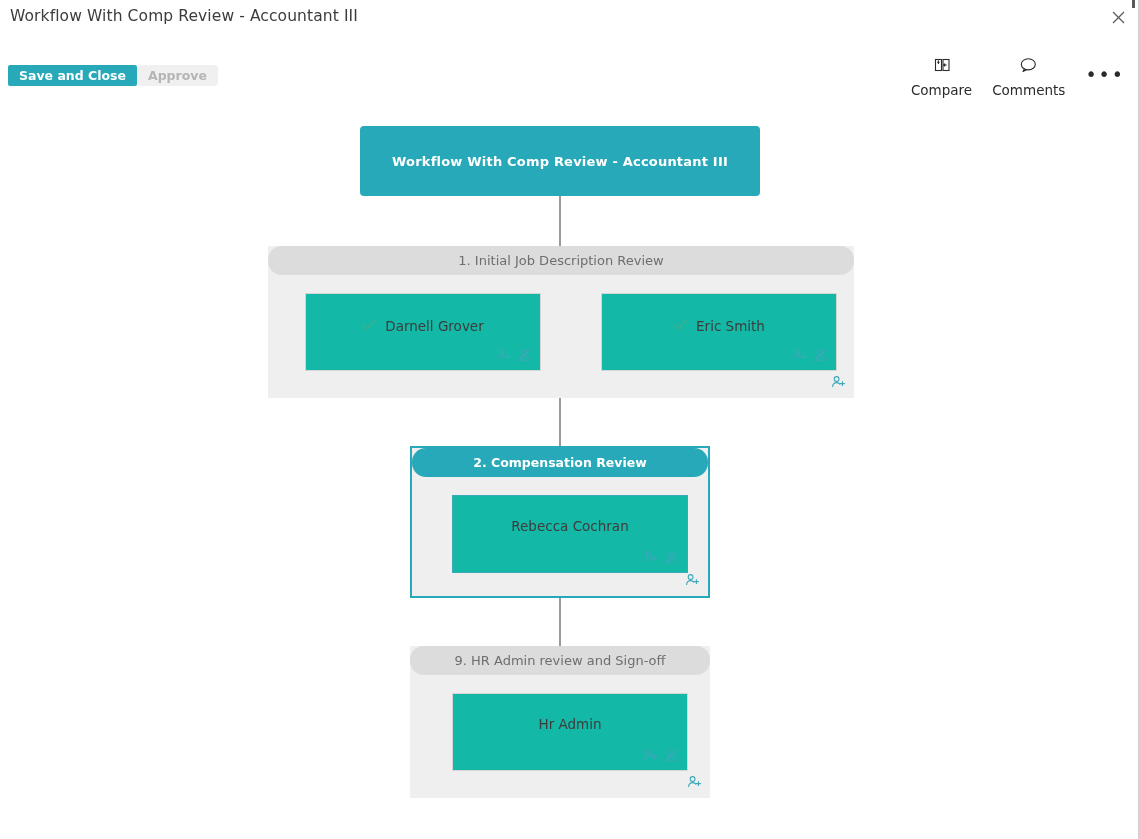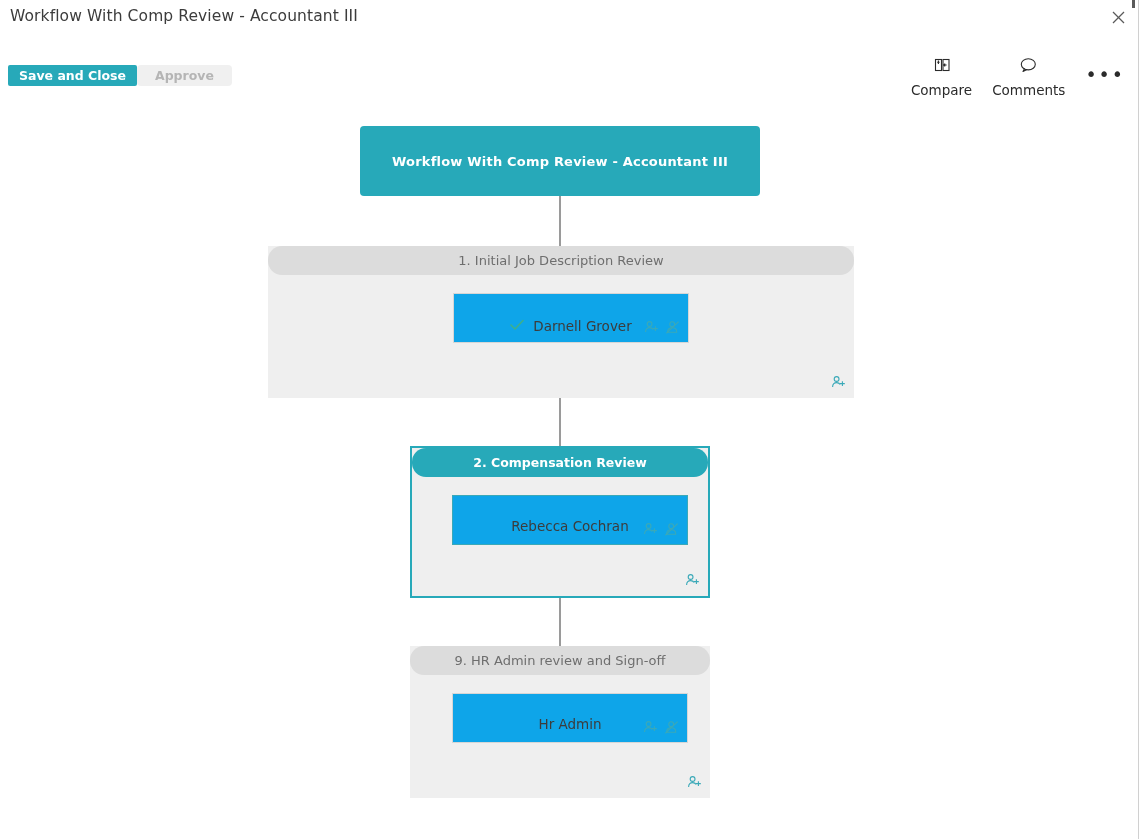--- a/index.html
+++ b/index.html
@@ -66,21 +66,21 @@
     border-radius: 2px;
     cursor: pointer;
     line-height: 21px;
     font-family: "DejaVu Sans", "Liberation Sans", sans-serif;
   }
   .btn-disabled {
     position: absolute;
     left: 137px;
     top: 5px;
     height: 21px;
-    padding: 0 18px;
+    padding: 0 11px;
     background: #f0f0f0;
     color: #b5b5b5;
     font-size: 12.5px;
     font-weight: bold;
     border: none;
     border-radius: 4px;
     line-height: 21px;
     cursor: default;
     font-family: "DejaVu Sans", "Liberation Sans", sans-serif;
   }
@@ -185,22 +185,22 @@
   .stage-footer {
     position: absolute;
     right: 8px;
     bottom: 4px;
     cursor: pointer;
   }
 
   
   .user-card {
     width: 236px;
-    height: 50px;
-    background: #0ea5e9;
+    height: 78px;
+    background: #14b8a6;
     border: 1px solid #d6d6d6;
     box-sizing: border-box;
     position: relative;
     margin-left: 20px;
   }
   .user-card.teal {
     border: 1px solid #3aa9b8;
   }
   .user-card-name-row {
     position: absolute;
@@ -324,20 +324,46 @@
           <span class="icon-btn">
             <svg width="15" height="15" viewBox="0 0 15 15">
               <circle cx="7.2" cy="4.2" r="2.4" fill="none" stroke="#3aa9b8" stroke-width="1.1"></circle>
               <path d="M2.6 12.2 C2.6 8.9 4.8 7.8 7.2 7.8 C9.6 7.8 11.8 8.9 11.8 12.2 Z" fill="none" stroke="#3aa9b8" stroke-width="1.1"></path>
               <line x1="1.4" y1="13.2" x2="13.6" y2="1.6" stroke="#3aa9b8" stroke-width="1.2"></line>
             </svg>
           </span>
         </div>
       </div>
 
+      <div class="user-card">
+        <div class="user-card-name-row">
+          <span>
+            <svg width="14" height="12" viewBox="0 0 14 12">
+              <path d="M1 6 L5 10 L13 1.5" fill="none" stroke="#3EAF8B" stroke-width="1.6" stroke-linecap="round" stroke-linejoin="round"></path>
+            </svg>
+          </span>
+          <span class="user-name">Eric Smith</span>
+        </div>
+        <div class="card-icons">
+          <span class="icon-btn">
+            <svg width="15" height="15" viewBox="0 0 15 15">
+              <circle cx="5.6" cy="4" r="2.4" fill="none" stroke="#3aa9b8" stroke-width="1.1"></circle>
+              <path d="M1.6 12 C1.6 8.9 3.4 7.6 5.6 7.6 C7.1 7.6 8.4 8.2 9.1 9.4" fill="none" stroke="#3aa9b8" stroke-width="1.1"></path>
+              <path d="M11.4 6.2 L11.4 11 M9 8.6 L13.8 8.6" stroke="#3aa9b8" stroke-width="1.1"></path>
+            </svg>
+          </span>
+          <span class="icon-btn">
+            <svg width="15" height="15" viewBox="0 0 15 15">
+              <circle cx="7.2" cy="4.2" r="2.4" fill="none" stroke="#3aa9b8" stroke-width="1.1"></circle>
+              <path d="M2.6 12.2 C2.6 8.9 4.8 7.8 7.2 7.8 C9.6 7.8 11.8 8.9 11.8 12.2 Z" fill="none" stroke="#3aa9b8" stroke-width="1.1"></path>
+              <line x1="1.4" y1="13.2" x2="13.6" y2="1.6" stroke="#3aa9b8" stroke-width="1.2"></line>
+            </svg>
+          </span>
+        </div>
+      </div>
 
     </div>
     <div class="stage-footer">
       <span>
         <svg width="15" height="15" viewBox="0 0 15 15">
           <circle cx="5.6" cy="4" r="2.4" fill="none" stroke="#3aa9b8" stroke-width="1.1"></circle>
           <path d="M1.6 12 C1.6 8.9 3.4 7.6 5.6 7.6 C7.1 7.6 8.4 8.2 9.1 9.4" fill="none" stroke="#3aa9b8" stroke-width="1.1"></path>
           <path d="M11.4 6.2 L11.4 11 M9 8.6 L13.8 8.6" stroke="#3aa9b8" stroke-width="1.1"></path>
         </svg>
       </span>

